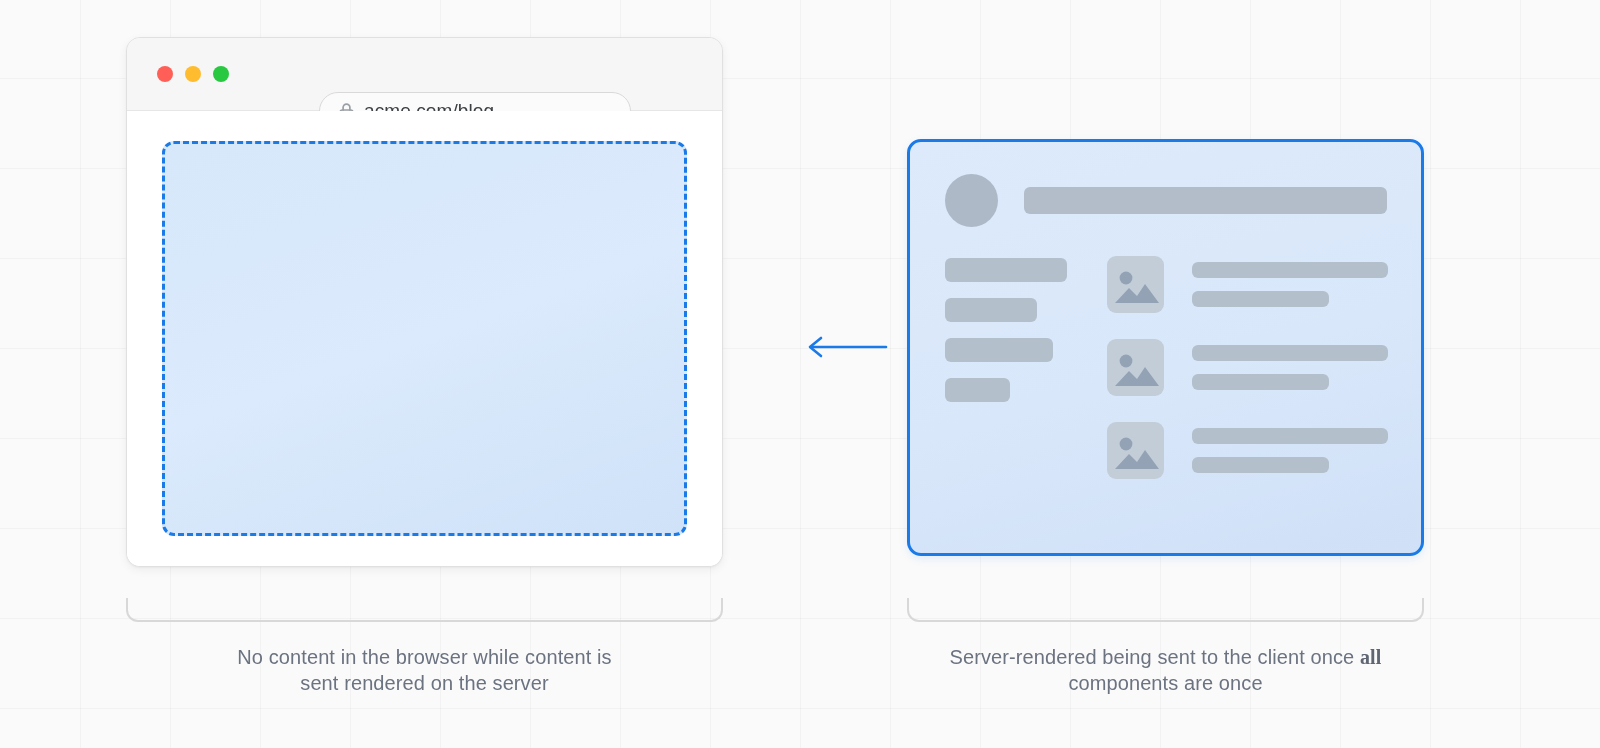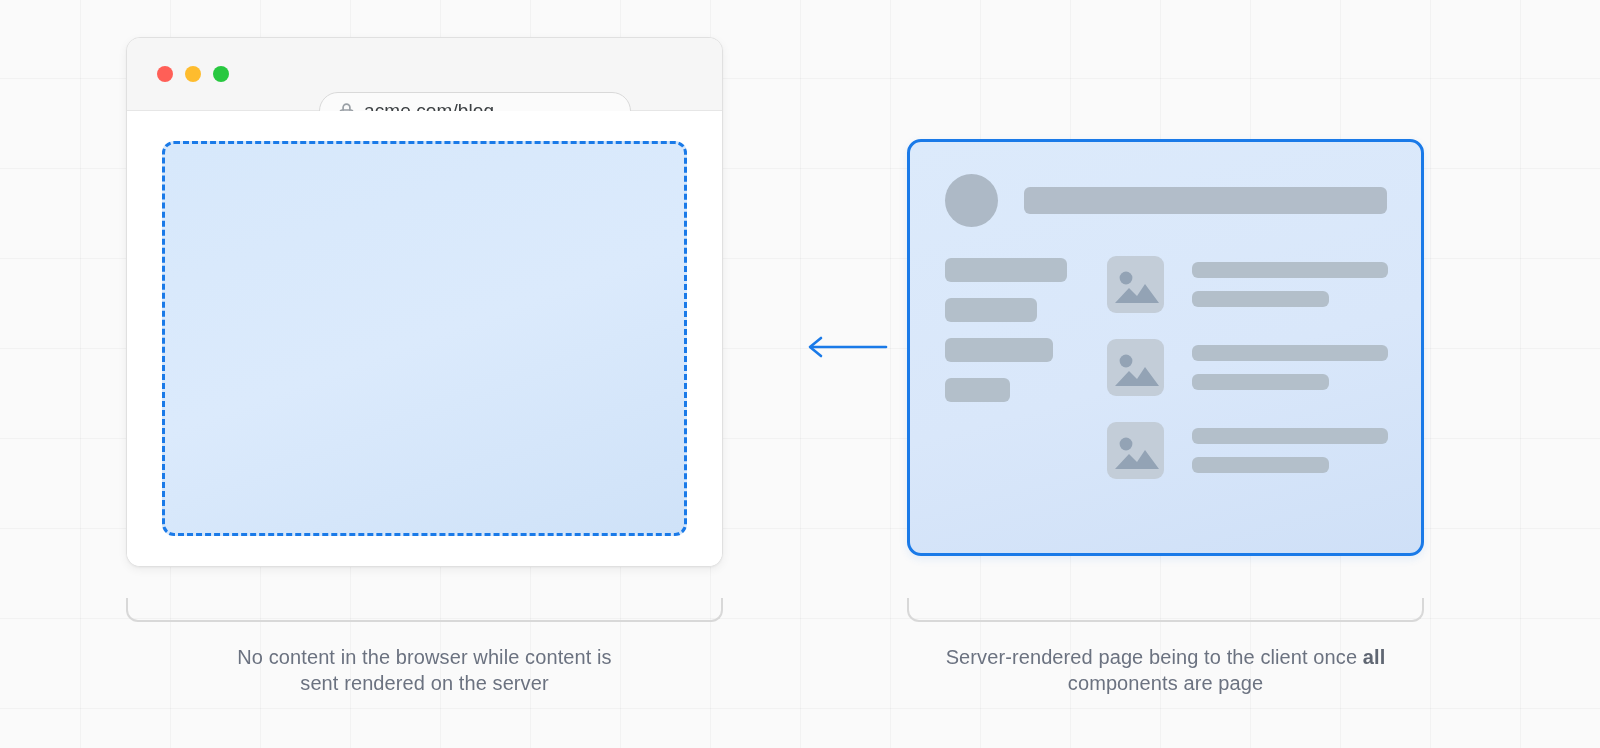--- a/index.html
+++ b/index.html
@@ -204,21 +204,21 @@
   .bracket-right { left: 907px; top: 598px; width: 517px; }
 
   .caption {
     position: absolute;
     text-align: center;
     font-size: 20px;
     line-height: 1.28;
     color: #6b7280;
     letter-spacing: 0.1px;
   }
-  .caption b { font-weight: 700; color: #5f6672; }
+  .caption b { font-weight: 700; color: #5f6672; font-family: Liberation Serif, serif; }
   .caption-left  { left: 126px; top: 645px; width: 597px; text-align: center; }
   .caption-right { left: 907px; top: 645px; width: 517px; }
 </style>
 </head>
 <body>
 
 <div class="stage">
 
   <div class="browser-window">
 
@@ -316,16 +316,16 @@
 
   <div class="bracket bracket-left"></div>
   <div class="bracket bracket-right"></div>
 
   <div class="caption caption-left">
     <span>No content in the browser while content is</span><br>
     <span>sent rendered on the server</span>
   </div>
 
   <div class="caption caption-right">
-    <span>Server-rendered page being to the client once </span><b>all</b><span> components are page</span>
+    <span>Server-rendered being sent to the client once </span><b>all</b><span> components are once</span>
   </div>
 
 </div>
 
 </body></html>

